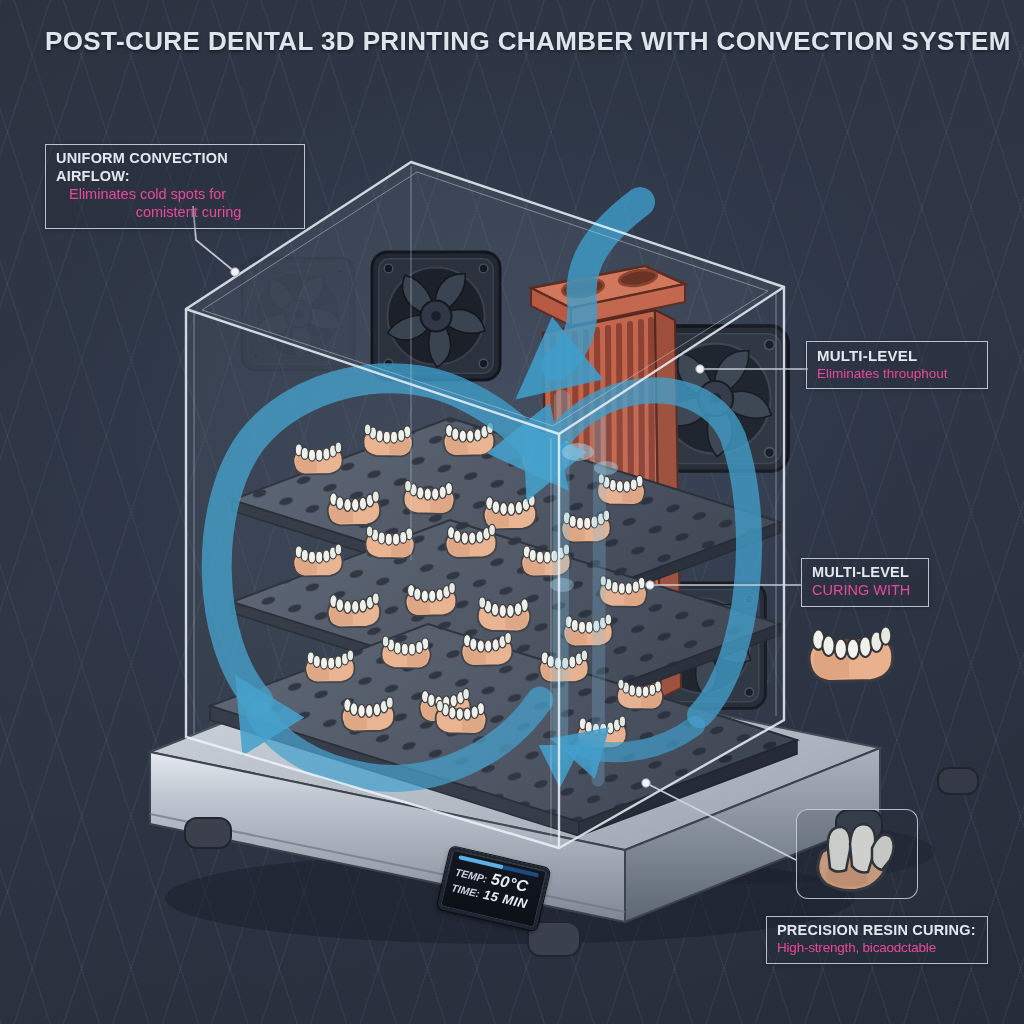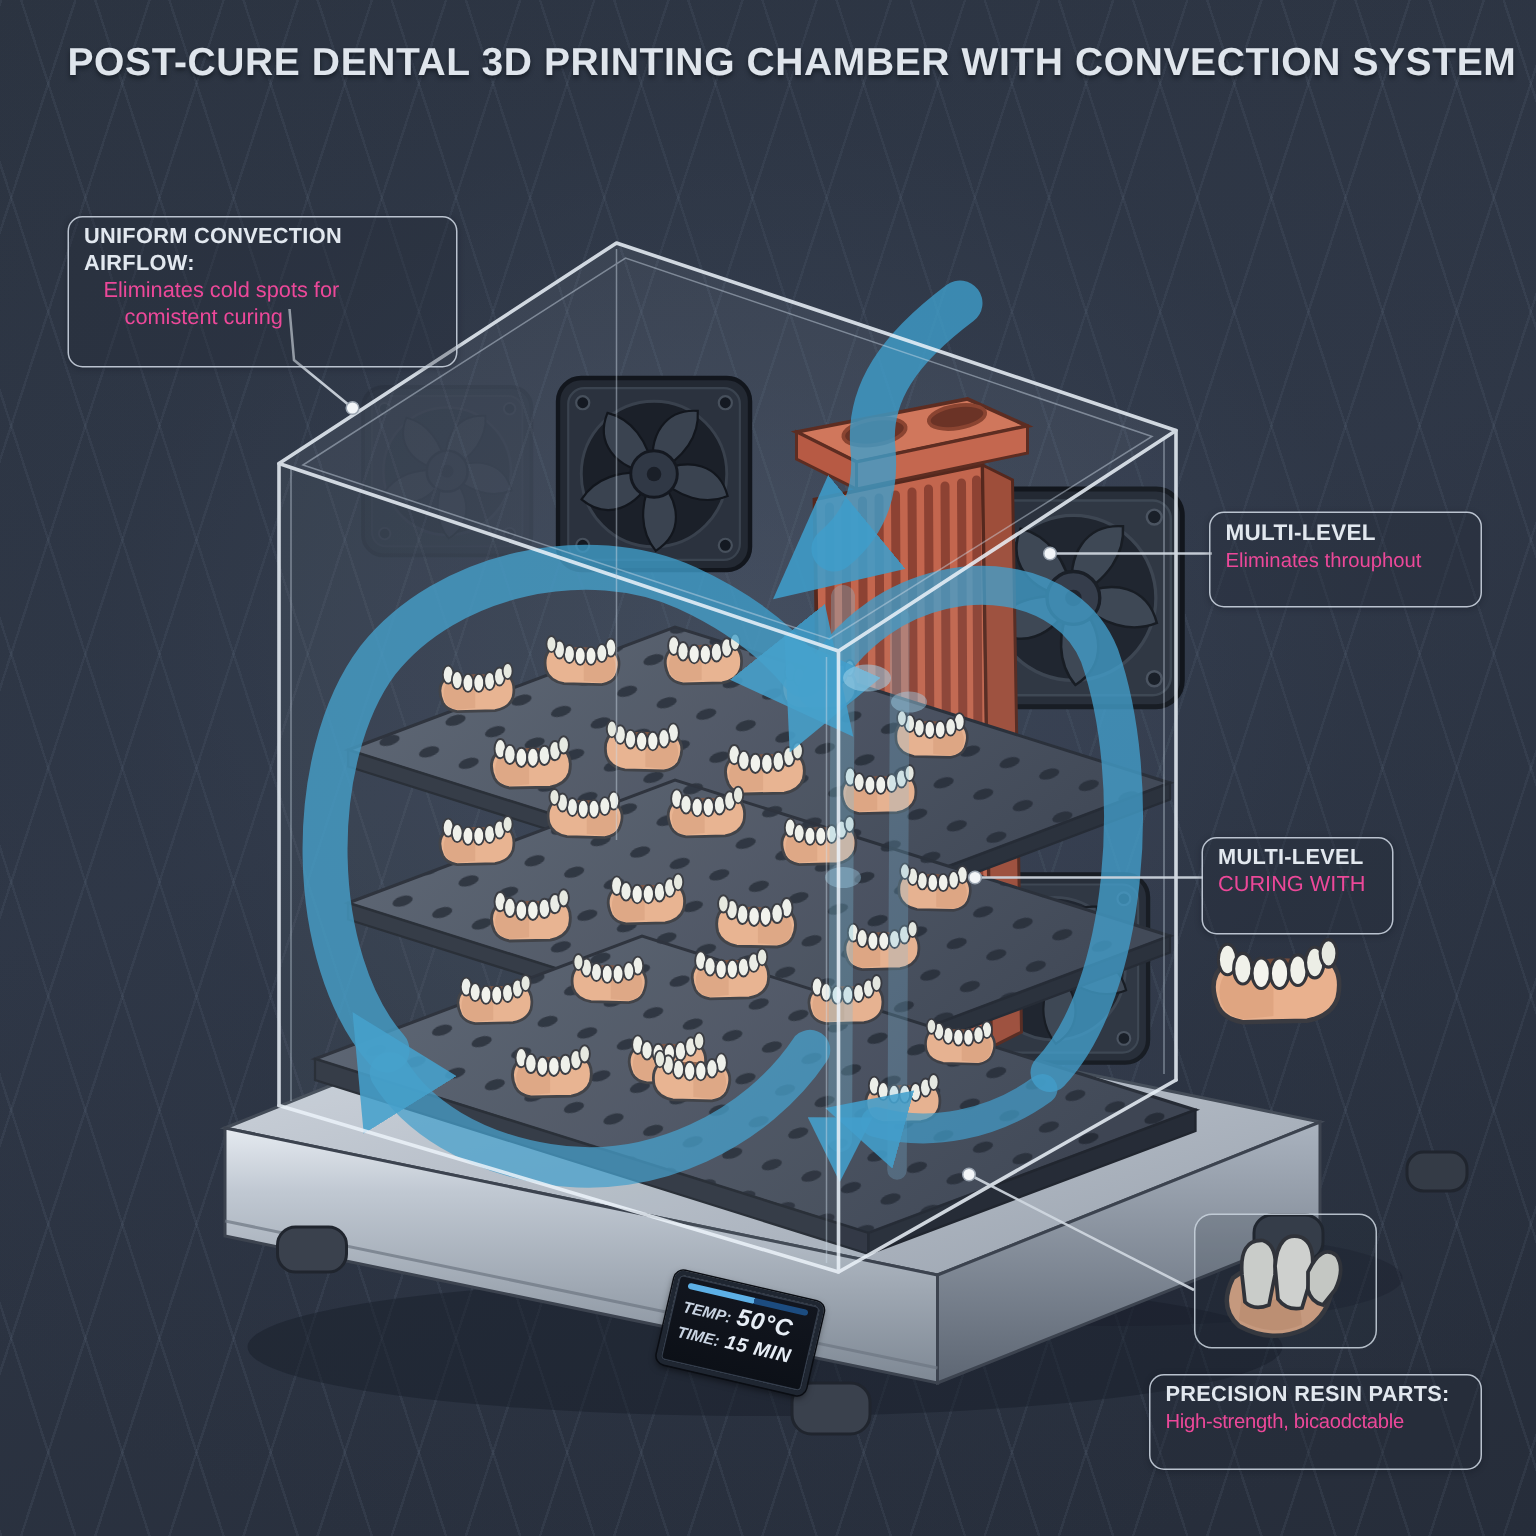--- a/index.html
+++ b/index.html
@@ -16,24 +16,24 @@
   svg.scene{position:absolute;left:0;top:0;}
   .title{
     position:absolute;left:45px;top:26px;width:950px;
     font-size:26px;font-weight:700;letter-spacing:.4px;color:#dfe5ec;
     text-shadow:0 2px 3px rgba(10,14,20,.55);
     white-space:nowrap;
   }
   .callout{
     position:absolute;
     border:1.6px solid rgba(206,215,226,.88);
-    border-radius:10px;
+    border-radius:0;
     background:rgba(36,44,56,.30);
     color:#e2e8ef;
-    padding:5px 10px 22px;
+    padding:5px 10px 6px;
     font-size:14.5px;line-height:1.24;
     box-shadow:0 1px 4px rgba(8,12,18,.25);
   }
   .c-title{font-weight:700;letter-spacing:.2px;}
   .c-line{font-weight:400;color:#ec4899;}
   .frame{
     position:absolute;
     border:1.6px solid rgba(206,215,226,.85);
     border-radius:12px;
     background:rgba(36,44,56,.18);
@@ -273,37 +273,37 @@
       <circle cx="646" cy="783" r="4.2"></circle>
     </g>
 
     <use href="#jaw" transform="translate(800,606) scale(1.02)"></use>
     <use href="#part" transform="translate(806,814) scale(1.0)"></use>
   </svg>
 
   <div class="callout" style="left:45px;top:144px;width:238px;">
     <div class="c-title">UNIFORM CONVECTION AIRFLOW:</div>
     <div class="c-line" style="margin-left:13px;">Eliminates cold spots for</div>
-    <div class="c-line" style="margin-left:27px;">comistent curing</div>
+    <div class="c-line" style="margin-left:27px;text-align:center;">comistent curing</div>
   </div>
 
   <div class="callout" style="left:806px;top:341px;width:160px;font-size:13.5px;">
     <div class="c-title" style="font-size:15px;">MULTI-LEVEL</div>
     <div class="c-line">Eliminates throuphout</div>
   </div>
 
   <div class="callout" style="left:801px;top:558px;width:106px;">
     <div class="c-title">MULTI-LEVEL</div>
     <div class="c-line">CURING WITH</div>
   </div>
 
   <div class="frame" style="left:796px;top:809px;width:120px;height:88px;"></div>
 
   <div class="callout" style="left:766px;top:916px;width:200px;font-size:13.5px;letter-spacing:-0.2px;">
-    <div class="c-title" style="font-size:14.5px;">PRECISION RESIN PARTS:</div>
+    <div class="c-title" style="font-size:14.5px;">PRECISION RESIN CURING:</div>
     <div class="c-line">High-strength, bicaodctable</div>
   </div>
 
   <div class="display">
     <div class="disp-bar"></div>
     <div class="disp-row">
       <span class="disp-label">TEMP:</span>
       <span class="disp-big">50°C</span>
     </div>
     <div class="disp-row">

